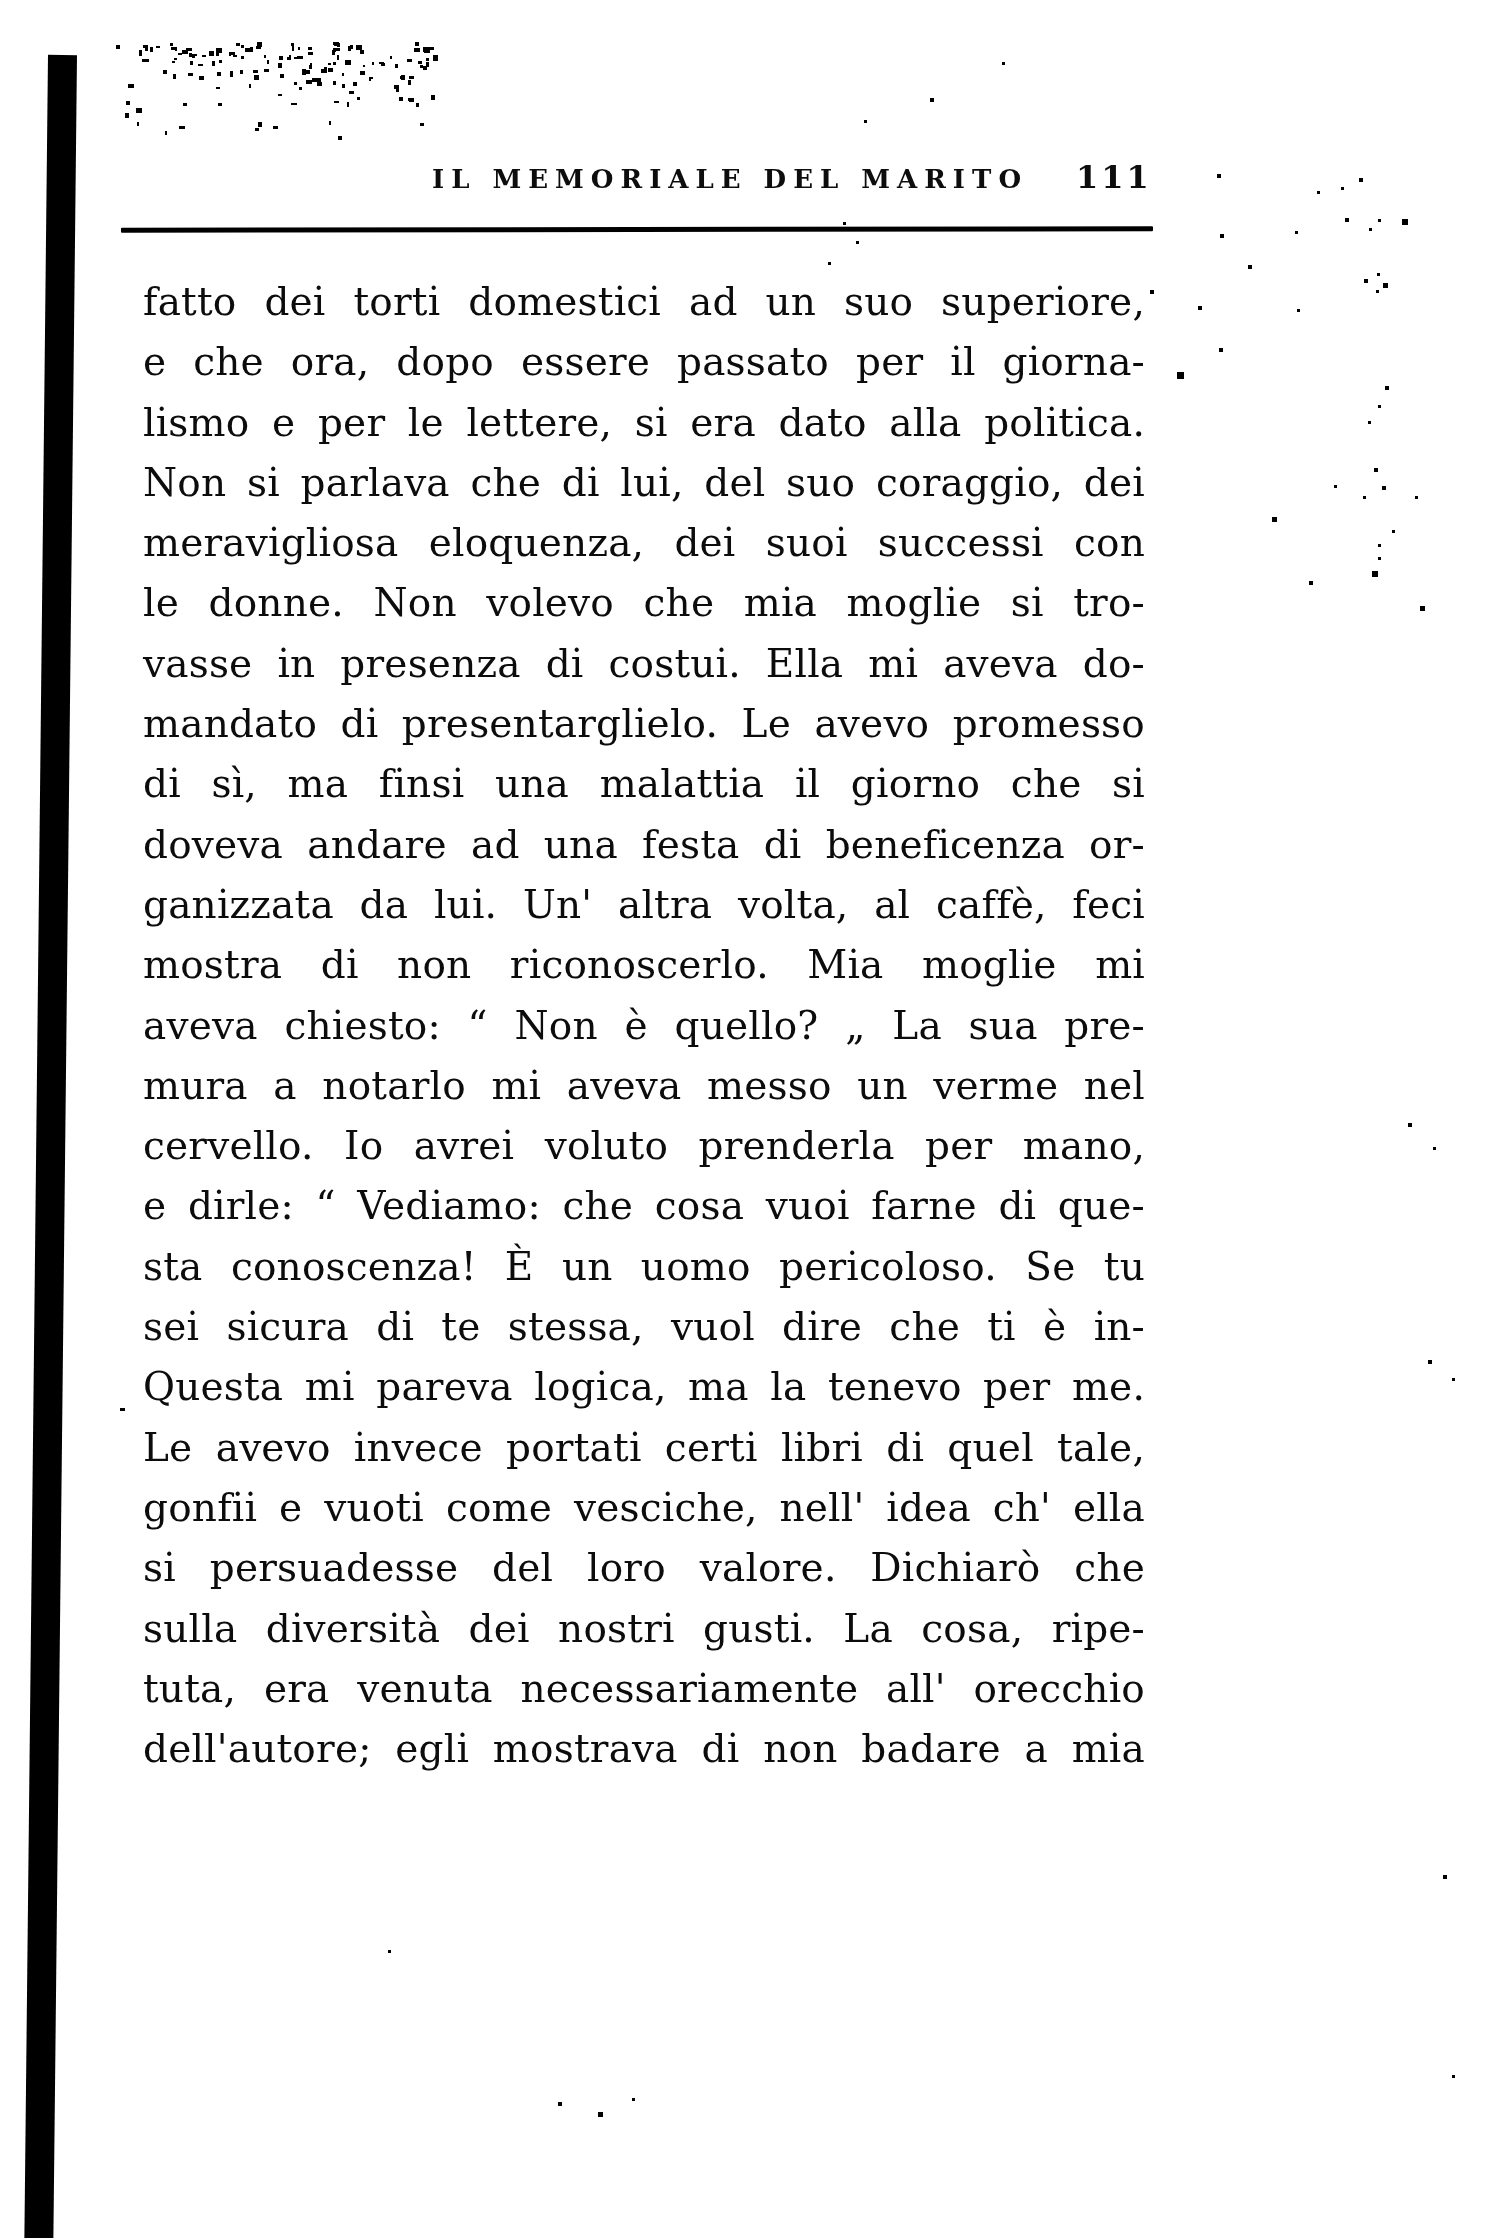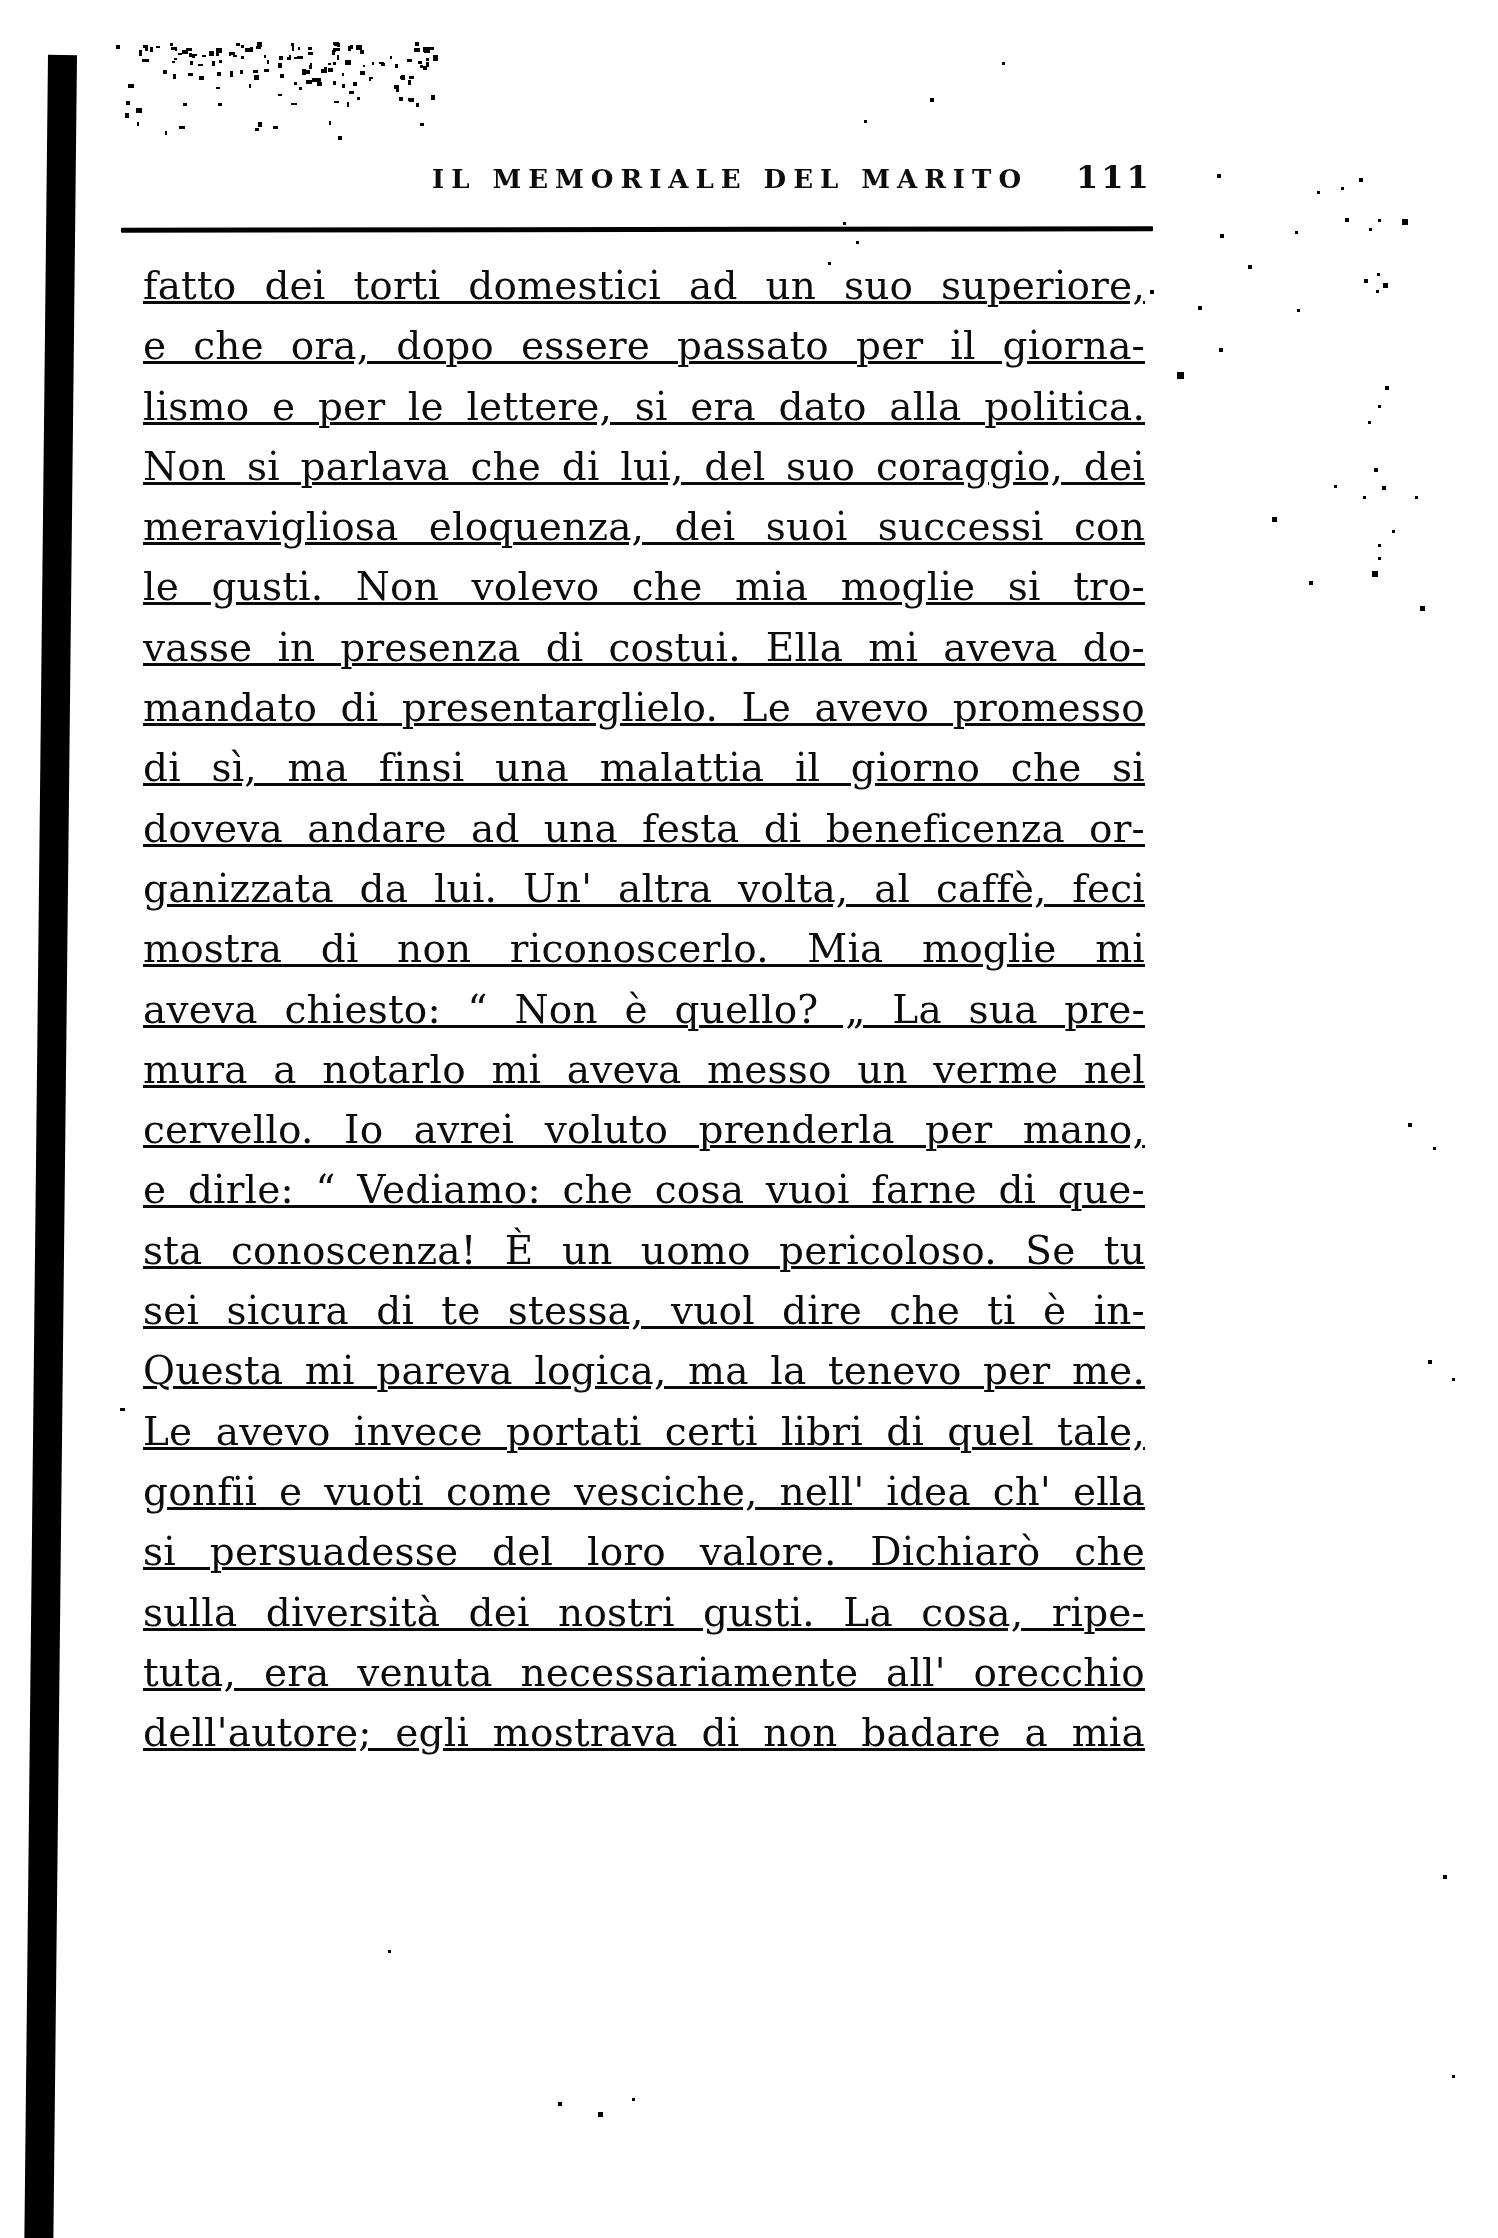--- a/index.html
+++ b/index.html
@@ -37,23 +37,22 @@
   .header-rule{
     position:absolute;top:227px;left:121px;
     width:1032px;height:5px;
     background:#000;
     transform:rotate(-0.08deg);
     border-radius:1px;
   }
   
   .text-block{
     position:absolute;
-    top:256px;left:143px;
+    top:272px;left:143px;
     width:1002px;
-    text-decoration:underline;
   }
   .text-line{
     height:60.3px;
     line-height:60.3px;
     font-size:39px;
     text-align:justify;
     text-align-last:justify;
     white-space:nowrap;
     letter-spacing:0.2px;
     color:#0c0c0c;
@@ -281,21 +280,21 @@
   </div>
 
   <div class="header-rule"></div>
 
   <div class="text-block" id="text-block">
       <div class="text-line">fatto dei torti domestici ad un suo superiore,</div>
       <div class="text-line">e che ora, dopo essere passato per il giorna-</div>
       <div class="text-line">lismo e per le lettere, si era dato alla politica.</div>
       <div class="text-line">Non si parlava che di lui, del suo coraggio, dei</div>
       <div class="text-line">meravigliosa eloquenza, dei suoi successi con</div>
-      <div class="text-line">le gusti. Non volevo che mia moglie si tro-</div>
+      <div class="text-line">le donne. Non volevo che mia moglie si tro-</div>
       <div class="text-line">vasse in presenza di costui. Ella mi aveva do-</div>
       <div class="text-line">mandato di presentarglielo. Le avevo promesso</div>
       <div class="text-line">di sì, ma finsi una malattia il giorno che si</div>
       <div class="text-line">doveva andare ad una festa di beneficenza or-</div>
       <div class="text-line">ganizzata da lui. Un' altra volta, al caffè, feci</div>
       <div class="text-line">mostra di non riconoscerlo. Mia moglie mi</div>
       <div class="text-line">aveva chiesto: “ Non è quello? „ La sua pre-</div>
       <div class="text-line">mura a notarlo mi aveva messo un verme nel</div>
       <div class="text-line">cervello. Io avrei voluto prenderla per mano,</div>
       <div class="text-line">e dirle: “ Vediamo: che cosa vuoi farne di que-</div>

